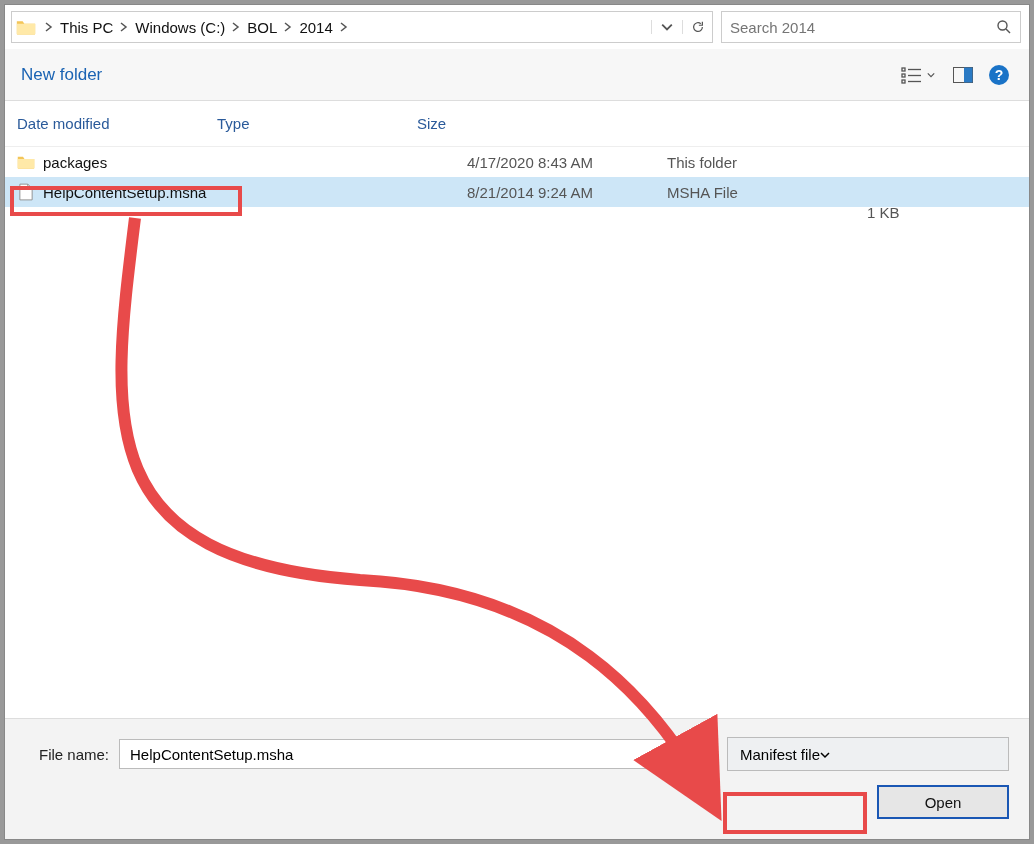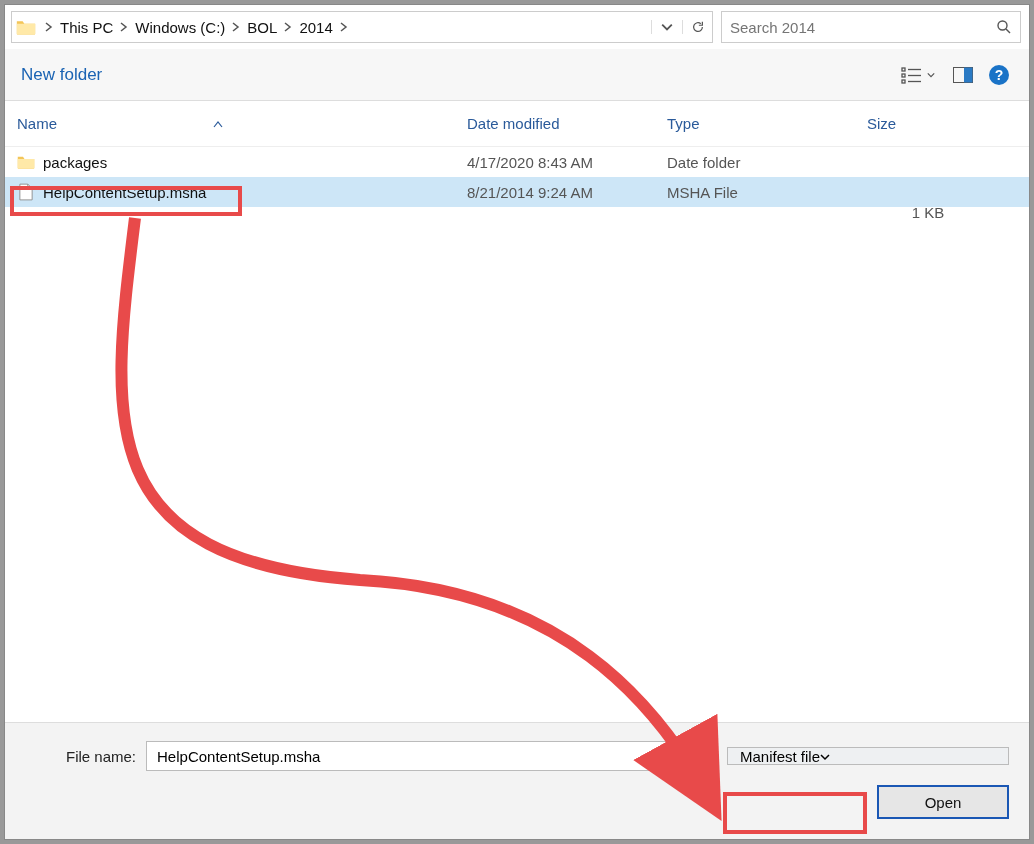--- a/index.html
+++ b/index.html
@@ -135,53 +135,53 @@
     display: flex;
     align-items: center;
     height: 30px;
     color: #444;
   }
   .row.selected { background: #cde6f7; }
   .cell { padding: 0 12px; }
   .cell.name { width: 450px; display:flex; align-items:center; gap:8px; color:#111;}
   .cell.date { width: 200px; color:#555;}
   .cell.type { width: 200px; color:#555;}
-  .cell.size { flex: 1; text-align: center; padding-right: 40px; color:#555;margin-top:40px;}
+  .cell.size { flex: 1; text-align: left; padding-right: 40px; color:#555;margin-top:40px;}
   .icon-small { width: 18px; height: 18px; display:inline-flex; align-items:center; justify-content:center; }
   
   .bottom {
     background: #f3f3f3;
     border-top: 1px solid #ddd;
     padding: 18px 20px 20px 34px;
   }
   .row-filename {
     display: flex; align-items: center; gap: 10px; margin-bottom: 14px;
   }
-  .lbl { color: #222; margin-left: 27px; }
+  .lbl { color: #222; }
   .fname-input {
     flex: 1;
     height: 30px;
     border: 1px solid #bbb;
     background: #fff;
     display: flex; align-items: center;
     position: relative;
   }
   .fname-input input {
     flex: 1; border: none; outline: none; font: inherit;
     padding: 0 10px; background: transparent;
   }
   .dd-btn {
     width: 24px; height: 100%;
     border-left: 1px solid #ccc;
     display:inline-flex; align-items:center; justify-content:center;
     cursor: pointer;
     color:#555;
   }
   .filter-select {
-    width: 282px; height: 18px;
+    width: 282px; height: 34px;
     border: 1px solid #bbb;
     background: #eef0f2;
     display:flex; align-items:center; justify-content:flex-start;
     padding: 0 7px 0 12px;
     cursor: pointer;
   }
   .row-buttons { display:flex; justify-content:flex-end; gap: 18px; }
   .btn {
     width: 132px; height: 34px;
     border: 1px solid #999;
@@ -298,28 +298,20 @@
     </span>
     <span class="helpbtn">
       <svg width="22" height="22" viewBox="0 0 22 22">
           <circle cx="11" cy="11" r="10" fill="#1a73c7"></circle>
           <text x="11" y="16" text-anchor="middle" font-size="14" font-weight="bold" fill="#fff">?</text>
         </svg>
     </span>
   </div>
 
   <div class="cols">
-    <div class="col name">
-      <span>Name</span>
-      <span class="sort-ind" style="margin-left:150px">
-          <svg viewBox="0 0 10 8">
-            <path d="M1 7l4-5 4 5" fill="none" stroke="currentColor" stroke-width="1.2"></path>
-          </svg>
-        </span>
-    </div>
     <div class="col date">
         <span>Date modified</span>
       </div>
     <div class="col type">
         <span>Type</span>
       </div>
     <div class="col size">
         <span>Size</span>
       </div>
   </div>
@@ -329,21 +321,21 @@
       <div class="cell name">
         <span class="icon-small">
           <svg viewBox="0 0 24 20" width="18" height="16">
               <path fill="#f3c558" d="M1 3h7l2 3h13v12a1 1 0 0 1-1 1H2a1 1 0 0 1-1-1V3z"></path>
               <path fill="#ffe9a8" d="M1 6h22v12a1 1 0 0 1-1 1H2a1 1 0 0 1-1-1V6z"></path>
             </svg>
         </span>
         <span>packages</span>
       </div>
       <div class="cell date">4/17/2020 8:43 AM</div>
-      <div class="cell type">Date folder</div>
+      <div class="cell type">This folder</div>
       <div class="cell size"></div>
     </div>
     <div class="row selected">
       <div class="cell name">
         <span class="icon-small">
           <svg viewBox="0 0 16 20" width="14" height="18">
               <path fill="#fff" stroke="#888" d="M1 1h9l5 5v13H1z"></path>
               <path fill="none" stroke="#888" d="M10 1v5h5"></path>
             </svg>
         </span>

